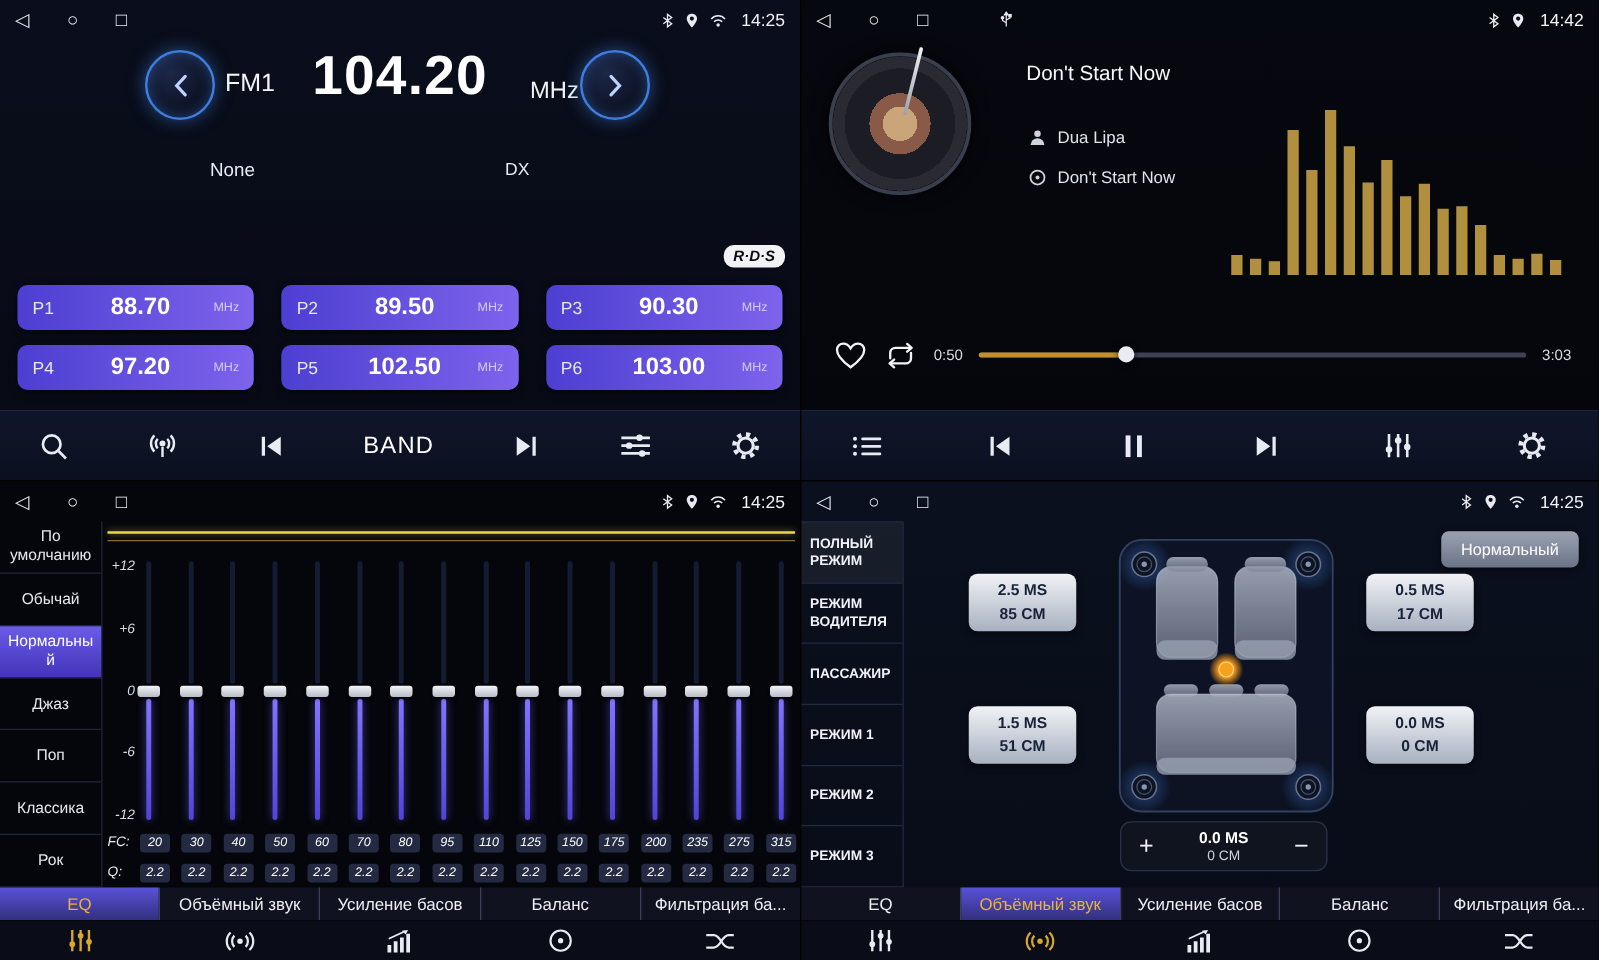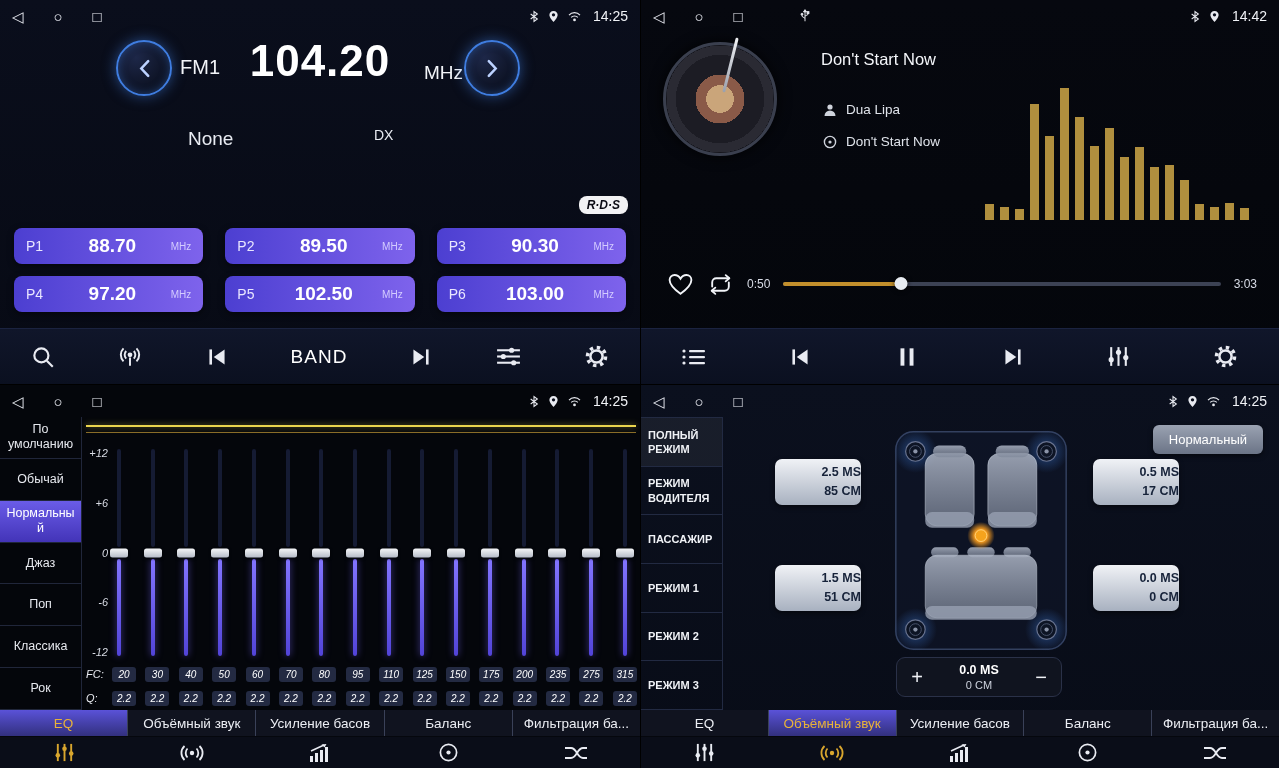--- a/index.html
+++ b/index.html
@@ -37,22 +37,22 @@
   .radio-main { position:relative; height:150px; }
   .tune-btn { position:absolute; width:56px; height:56px; border-radius:50%;
     background:radial-gradient(circle at 35% 30%, #1d2748, #0b101f 72%);
     border:2px solid #3f7de0; display:flex; align-items:center; justify-content:center;
     box-shadow:0 0 14px rgba(64,125,224,.55), inset 0 0 10px rgba(64,125,224,.45); }
   .tune-left { left:116px; top:8px; }  .tune-right { left:464px; top:8px; }
   .band-label { position:absolute; left:180px; top:24px; font-size:20px; color:#f2f4f8; }
   .freq-big { position:absolute; left:208px; width:224px; top:4px; text-align:center;
     font-size:44px; font-weight:bold; letter-spacing:1px; }
   .unit-label { position:absolute; left:424px; top:30px; font-size:19px; color:#f2f4f8; }
-  .radio-none { position:absolute; left:188px; top:96px; font-size:19px; color:#e8ebf2;text-align:center; }
-  .radio-dx { position:absolute; left:374px; top:95px; font-size:14px; color:#e8ebf2; }
+  .radio-none { position:absolute; left:168px; top:96px; font-size:15px; color:#e8ebf2;text-align:center; }
+  .radio-dx { position:absolute; left:404px; top:95px; font-size:14px; color:#e8ebf2; }
   .rds-badge { position:absolute; right:12px; top:196px; background:#f2f2f4; color:#0a0a12;
     font-weight:bold; font-style:italic; font-size:12px; padding:2px 8px; border-radius:8px; }
 
   .preset-grid { position:absolute; left:14px; right:14px; top:228px;
     display:grid; grid-template-columns:repeat(3,1fr); gap:12px 22px; }
   .preset-btn { height:36px; border-radius:8px; display:flex; align-items:center; padding:0 12px;
     background:linear-gradient(90deg,#4c3fd1,#7e63ec); box-shadow:0 2px 6px rgba(0,0,0,.5); }
   .p-id { font-size:14px; color:#e9e6ff; width:28px; }
   .p-freq { flex:1; text-align:center; font-size:19px; font-weight:bold; }
   .p-unit { font-size:10px; color:#d4ccff; }
@@ -130,21 +130,21 @@
   .pos-menu { position:absolute; left:0; top:32px; bottom:58px; width:82px; display:flex;
     flex-direction:column; border-right:1px solid #222a42; }
   .pos-item { flex:1; display:flex; align-items:center; padding:0 7px; font-size:11px; font-weight:bold;
     line-height:1.3; color:#f0f2f6; border-bottom:1px solid #222a42; }
   .pos-item:first-child { border-top:1px solid #222a42; }
   .pos-item.active { background:rgba(255,255,255,.06); }
   .normal-btn { position:absolute; right:16px; top:40px; padding:7px 16px; border-radius:6px;
     background:linear-gradient(180deg,#9aa2b2,#6b7486); color:#fff; font-size:13px;
     box-shadow:0 2px 5px rgba(0,0,0,.5); }
   .car-panel { position:absolute; left:247px; top:40px; }
-  .delay-box { position:absolute; width:86px; padding:4px 0; border-radius:7px; text-align:right;
+  .delay-box { position:absolute; width:86px; padding:4px 0; border-radius:7px; text-align:center;
     background:linear-gradient(180deg,#f0f2f6,#a8b1c0); color:#17233a; font-weight:bold;
     font-size:12.5px; line-height:1.5; box-shadow:0 2px 5px rgba(0,0,0,.5); }
   .d-fl { left:134px; top:74px; }  .d-fr { left:452px; top:74px; }
   .d-rl { left:134px; top:180px; } .d-rr { left:452px; top:180px; }
   .adjust-bar { position:absolute; left:255px; top:272px; width:166px; height:40px; display:flex;
     align-items:center; background:#10141f; border:1px solid #2a3148; border-radius:9px; }
   .adj-btn { width:40px; text-align:center; font-size:20px; color:#f0f2f6; }
   .adj-val { flex:1; text-align:center; line-height:1.3; }
   .adj-ms { font-size:12.5px; font-weight:bold; }
   .adj-cm { font-size:11px; color:#cdd2dd; }

